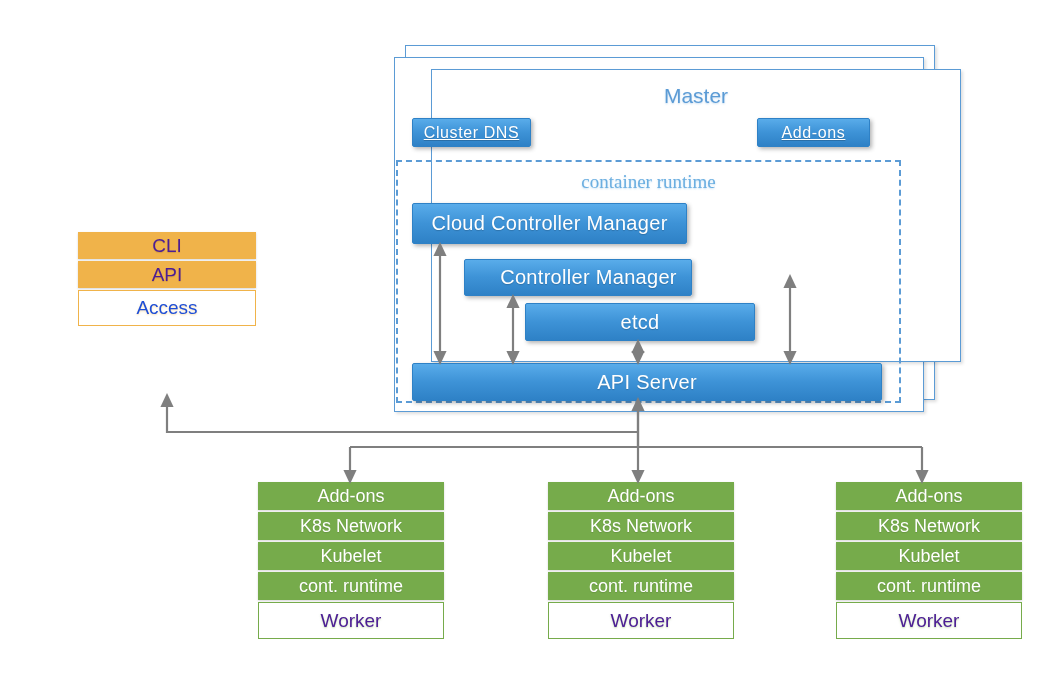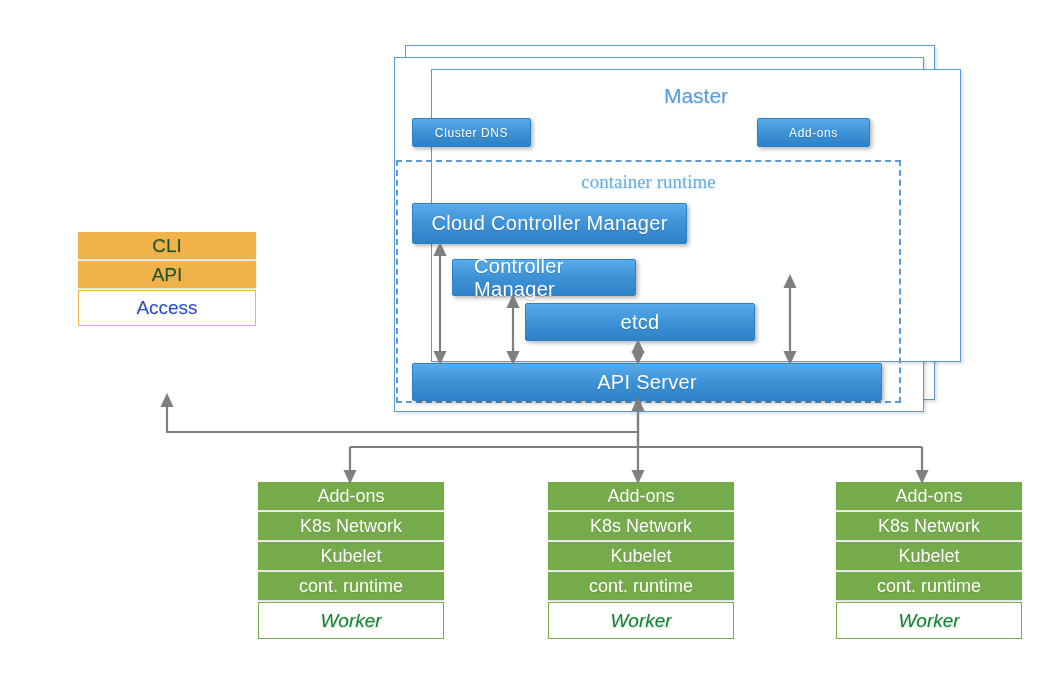--- a/index.html
+++ b/index.html
@@ -69,36 +69,36 @@
     border-radius: 2px;
     color: #ffffff;
     display: flex;
     align-items: center;
     justify-content: center;
     box-shadow: 2px 2px 4px rgba(0,0,0,0.30);
     text-shadow: 0 1px 1px rgba(0,0,0,0.18);
     font-size: 20px;
     letter-spacing: 0.3px;
   }
-  .bluebox.small { font-size: 12px; letter-spacing: 0.6px; }
+  .bluebox.small { font-size: 16px; letter-spacing: 0.6px; text-decoration: underline; }
 
   .b-cluster-dns { left: 412px; top: 118px; width: 119px; height: 29px; }
   .b-addons-master { left: 757px; top: 118px; width: 113px; height: 29px; }
   .b-ccm   { left: 412px; top: 203px; width: 275px; height: 41px; text-align: right; }
-  .b-cm    { left: 452px; top: 259px; width: 184px; height: 37px; padding-left: 21px; }
+  .b-cm    { left: 464px; top: 259px; width: 228px; height: 37px; padding-left: 21px; }
   .b-sched { left: 716px; top: 240px; width: 148px; height: 36px; }
   .b-etcd  { left: 525px; top: 303px; width: 230px; height: 38px; }
   .b-api   { left: 412px; top: 363px; width: 470px; height: 38px; }
 
   
   .access-stack { left: 78px; top: 232px; width: 178px; }
   .orange-row {
     height: 27px;
     background: #F0B34A;
-    color: #14532d;
+    color: #4c1d95;
     display: flex;
     align-items: center;
     justify-content: center;
     font-size: 19px;
     margin-bottom: 2px;
     box-shadow: 0 1px 2px rgba(0,0,0,0.16);
     text-shadow: 0 1px 1px rgba(0,0,0,0.12);
   }
   .access-label {
     height: 36px;
@@ -127,28 +127,27 @@
     justify-content: center;
     font-size: 18px;
     margin-bottom: 2px;
     box-shadow: 0 1px 2px rgba(0,0,0,0.16);
     text-shadow: 0 1px 1px rgba(0,0,0,0.12);
   }
   .worker-label {
     height: 37px;
     background: #ffffff;
     border: 1px solid #76AB4B;
-    color: #15803d;
+    color: #4c1d95;
     display: flex;
     align-items: center;
     justify-content: center;
     font-size: 19px;
     text-shadow: 0 1px 2px rgba(141,190,99,0.5);
     box-sizing: border-box;
-    font-style: italic;
   }
 
   
   #wires {
     position: absolute;
     left: 0; top: 0;
     width: 1040px; height: 690px;
     pointer-events: none;
   }
 </style>

